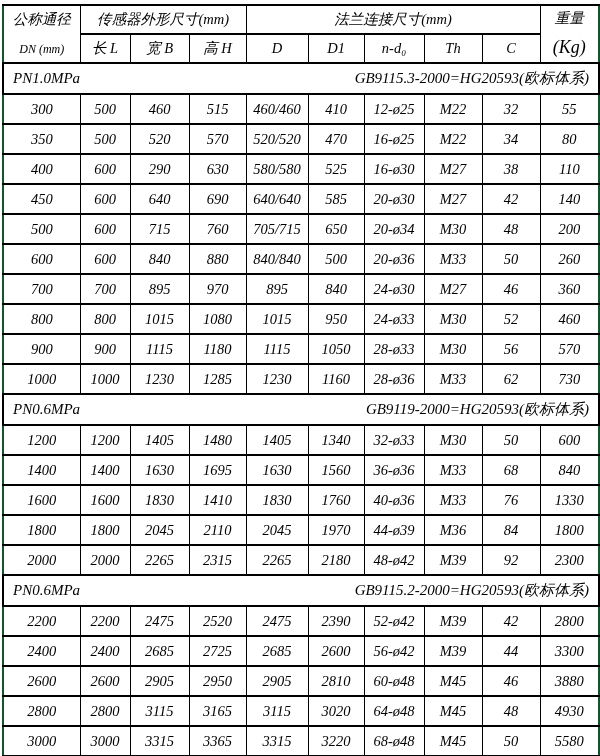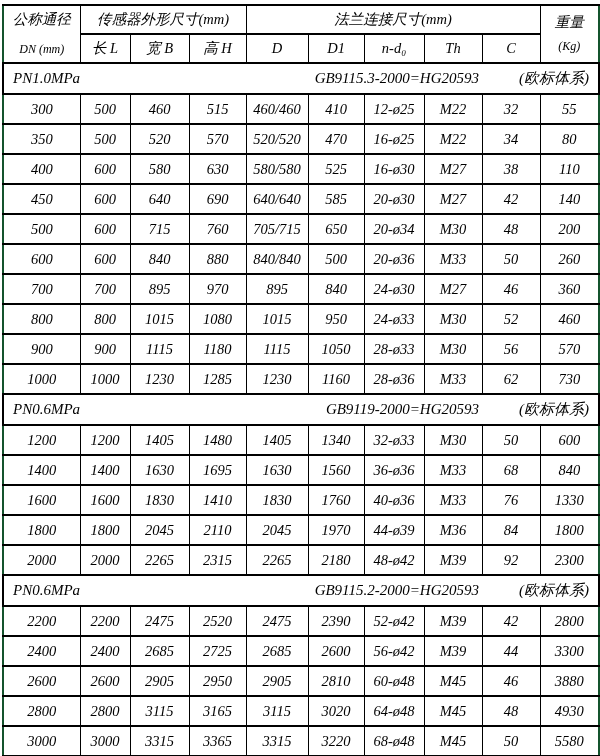--- a/index.html
+++ b/index.html
@@ -38,28 +38,27 @@
     color: #000000;
     line-height: 1.15;
     overflow: hidden;
     white-space: nowrap;
   }
   .spec thead tr { height: 29px; }
   .spec tr.data-row { height: 30px; }
   .spec tr.section-row { height: 31px; }
   .zh { font-size: 15px; }
   .dn-unit { font-size: 12px; margin-top: 15px; }
-  .weight-unit { font-size: 12px; margin-top: 10px; }
+  .weight-unit { font-size: 18px; margin-top: 10px; }
   tr.section-row td { border-left-width: 2px; border-right-width: 2px; }
   .sec-wrap {
     display: flex;
     align-items: center;
     padding: 0 9px 0 9px;
     font-size: 15px;
-    gap: 40px;
   }
   .sec-pressure { width: 84px; text-align: left; flex: 0 0 auto; }
   .sec-standard { flex: 1 1 auto; text-align: right; }
   .sec-system  { flex: 0 0 auto; text-align: center; }
 </style>
 </head>
 <body>
 
 <div class="page">
   <table class="spec">
@@ -129,21 +128,21 @@
           <td>520/520</td>
           <td>470</td>
           <td>16-ø25</td>
           <td>M22</td>
           <td>34</td>
           <td>80</td>
         </tr>
         <tr class="data-row">
           <td>400</td>
           <td>600</td>
-          <td>580</td>
+          <td>290</td>
           <td>630</td>
           <td>580/580</td>
           <td>525</td>
           <td>16-ø30</td>
           <td>M27</td>
           <td>38</td>
           <td>110</td>
         </tr>
         <tr class="data-row">
           <td>450</td>

